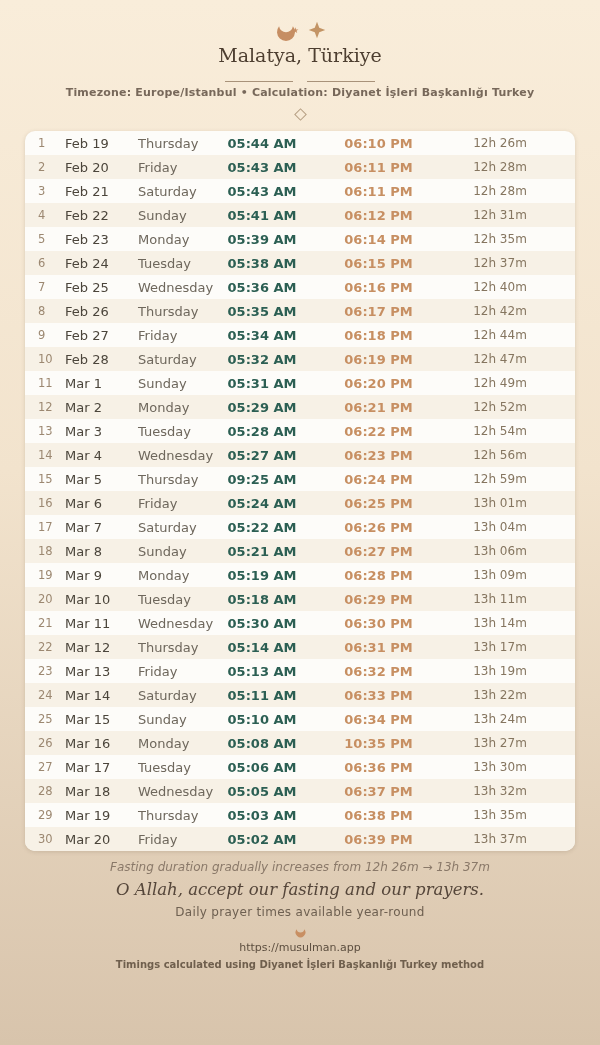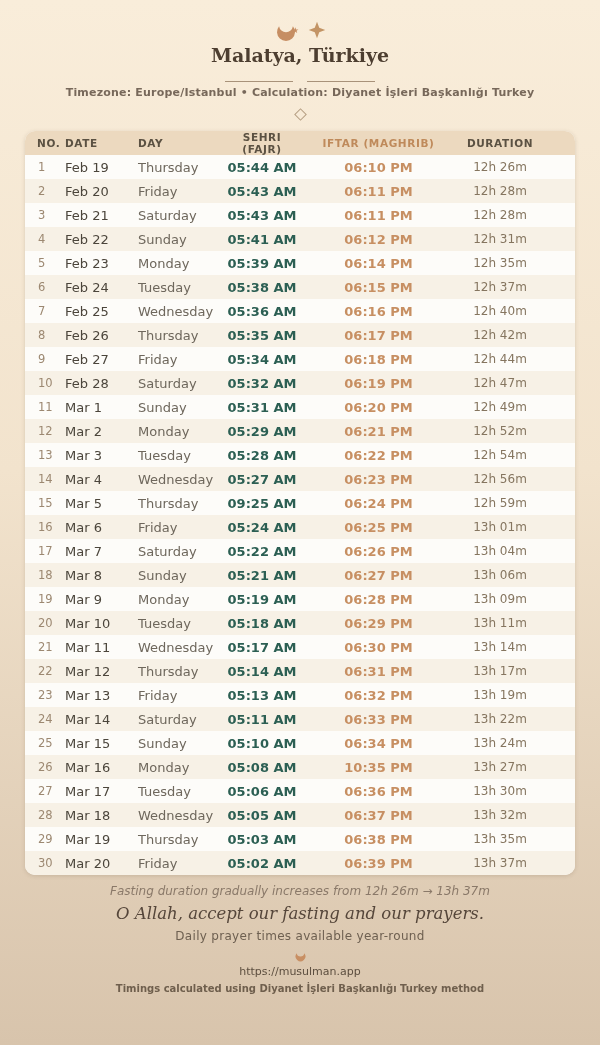--- a/index.html
+++ b/index.html
@@ -15,21 +15,21 @@
   .crescent-wrap{position:relative;width:24px;height:24px;}
   .crescent-wrap svg{width:24px;height:24px;transform:rotate(-45deg);}
   .crescent-wrap .inner-star{position:absolute;right:-1px;top:7px;font-size:8px;color:#c68e63;line-height:8px;}
   .sparkle-wrap svg{width:18px;height:18px;}
   .page-title{
     font-family:"DejaVu Serif","Liberation Serif",serif;
     font-size:33px;color:#57463a;font-weight:400;line-height:36px;letter-spacing:.5px;
   }
   .location{
     font-family:"DejaVu Serif","Liberation Serif",serif;
-    font-size:19px;font-weight:bold;color:#4d3e30;margin-top:0px;
+    font-size:19px;font-weight:normal;color:#4d3e30;margin-top:0px;
   }
   .divider-row{display:flex;align-items:center;justify-content:center;gap:14px;margin-top:15px;}
   .divider-line{width:68px;height:1px;background:#a8927a;}
   .subtitle{
     font-family:"DejaVu Serif","Liberation Serif",serif;
     font-style:italic;font-size:16px;color:#6d5e4f;
   }
   .meta{margin-top:4px;font-size:11px;font-weight:bold;color:#77685a;letter-spacing:.2px;}
   .ornament-row{margin-top:11px;display:flex;justify-content:center;}
   .diamond{width:7px;height:7px;border:1px solid #b59e82;transform:rotate(45deg);}
@@ -92,28 +92,20 @@
   <span class="divider-line"></span>
 </div>
 
 <div class="center meta">Timezone: Europe/Istanbul • Calculation: Diyanet İşleri Başkanlığı Turkey</div>
 
 <div class="ornament-row">
   <span class="diamond"></span>
 </div>
 
 <div class="card">
-  <div class="thead">
-    <span class="h-no">NO.</span>
-    <span class="h-date">DATE</span>
-    <span class="h-day">DAY</span>
-    <span class="h-sehri">SEHRI (FAJR)</span>
-    <span class="h-iftar">IFTAR (MAGHRIB)</span>
-    <span class="h-dur">DURATION</span>
-  </div>
   <div id="table-body">
   <div class="trow">
     <span class="c-no">1</span>
     <span class="c-date">Feb 19</span>
     <span class="c-day">Thursday</span>
     <span class="c-sehri">05:44 AM</span>
     <span class="c-iftar">06:10 PM</span>
     <span class="c-dur">12h 26m</span>
   </div>
 
@@ -285,21 +277,21 @@
     <span class="c-day">Tuesday</span>
     <span class="c-sehri">05:18 AM</span>
     <span class="c-iftar">06:29 PM</span>
     <span class="c-dur">13h 11m</span>
   </div>
 
   <div class="trow">
     <span class="c-no">21</span>
     <span class="c-date">Mar 11</span>
     <span class="c-day">Wednesday</span>
-    <span class="c-sehri">05:17 AM</span>
+    <span class="c-sehri">05:30 AM</span>
     <span class="c-iftar">06:30 PM</span>
     <span class="c-dur">13h 14m</span>
   </div>
 
   <div class="trow">
     <span class="c-no">22</span>
     <span class="c-date">Mar 12</span>
     <span class="c-day">Thursday</span>
     <span class="c-sehri">05:14 AM</span>
     <span class="c-iftar">06:31 PM</span>

